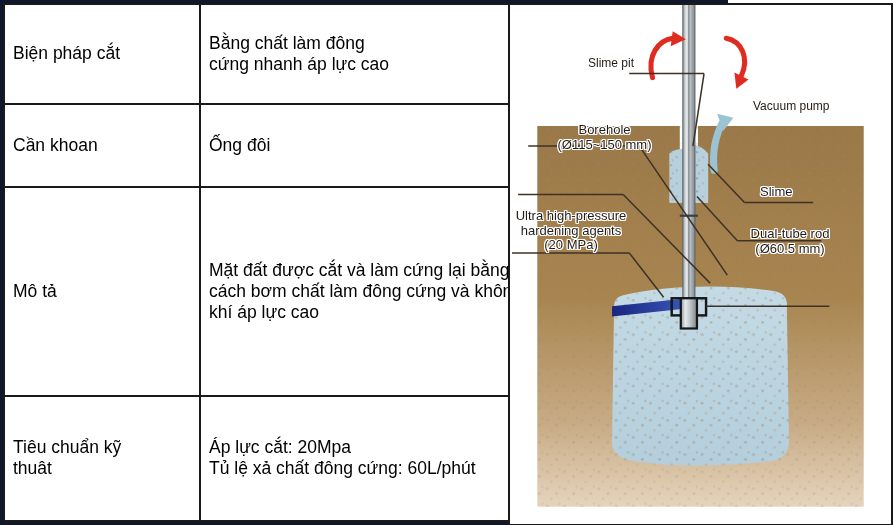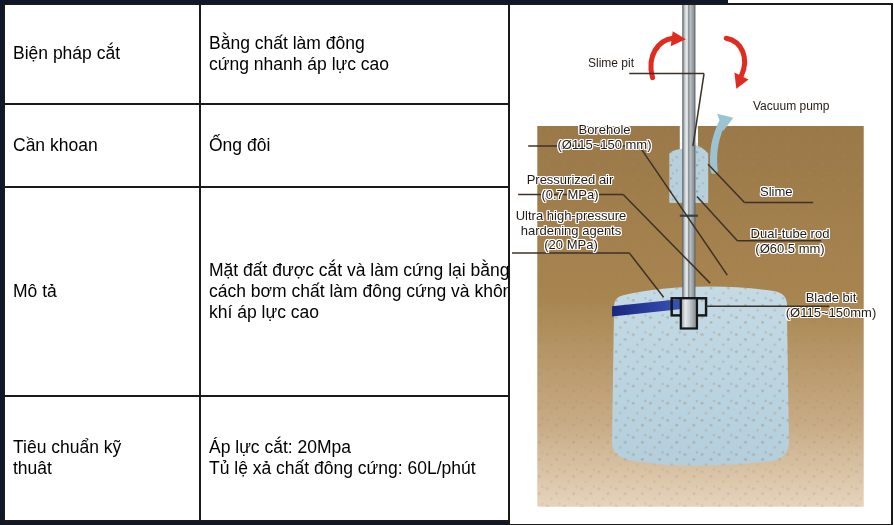--- a/index.html
+++ b/index.html
@@ -252,40 +252,32 @@
 
       <div class="dlabel ta-l big" style="left:243px;top:95px;">
         <span class="l1">Vacuum pump</span>
       </div>
 
       <div class="dlabel ta-c" style="left:47px;top:118px;width:95px;">
         <span class="l1">Borehole</span>
         <span class="l2">(Ø115~150 mm)</span>
       </div>
 
-      <div class="dlabel ta-c" style="left:6px;top:168px;width:108px;">
-        <span class="l1">Pressurized air</span>
-        <span class="l2">(0.7 MPa)</span>
-      </div>
 
       <div class="dlabel ta-c" style="left:1px;top:204px;width:120px;">
         <span class="l1">Ultra high-pressure</span>
         <span class="l2">hardening agents</span>
         <span class="l2">(20 MPa)</span>
       </div>
 
       <div class="dlabel ta-l" style="left:250px;top:180px;">
         <span class="l1">Slime</span>
       </div>
 
       <div class="dlabel ta-c" style="left:232px;top:222px;width:96px;">
         <span class="l1">Dual-tube rod</span>
         <span class="l2">(Ø60.5 mm)</span>
       </div>
 
-      <div class="dlabel ta-c" style="left:272px;top:286px;width:98px;">
-        <span class="l1">Blade bit</span>
-        <span class="l2">(Ø115~150mm)</span>
-      </div>
     </div>
   </div>
 
 </div>
 
 </body></html>

